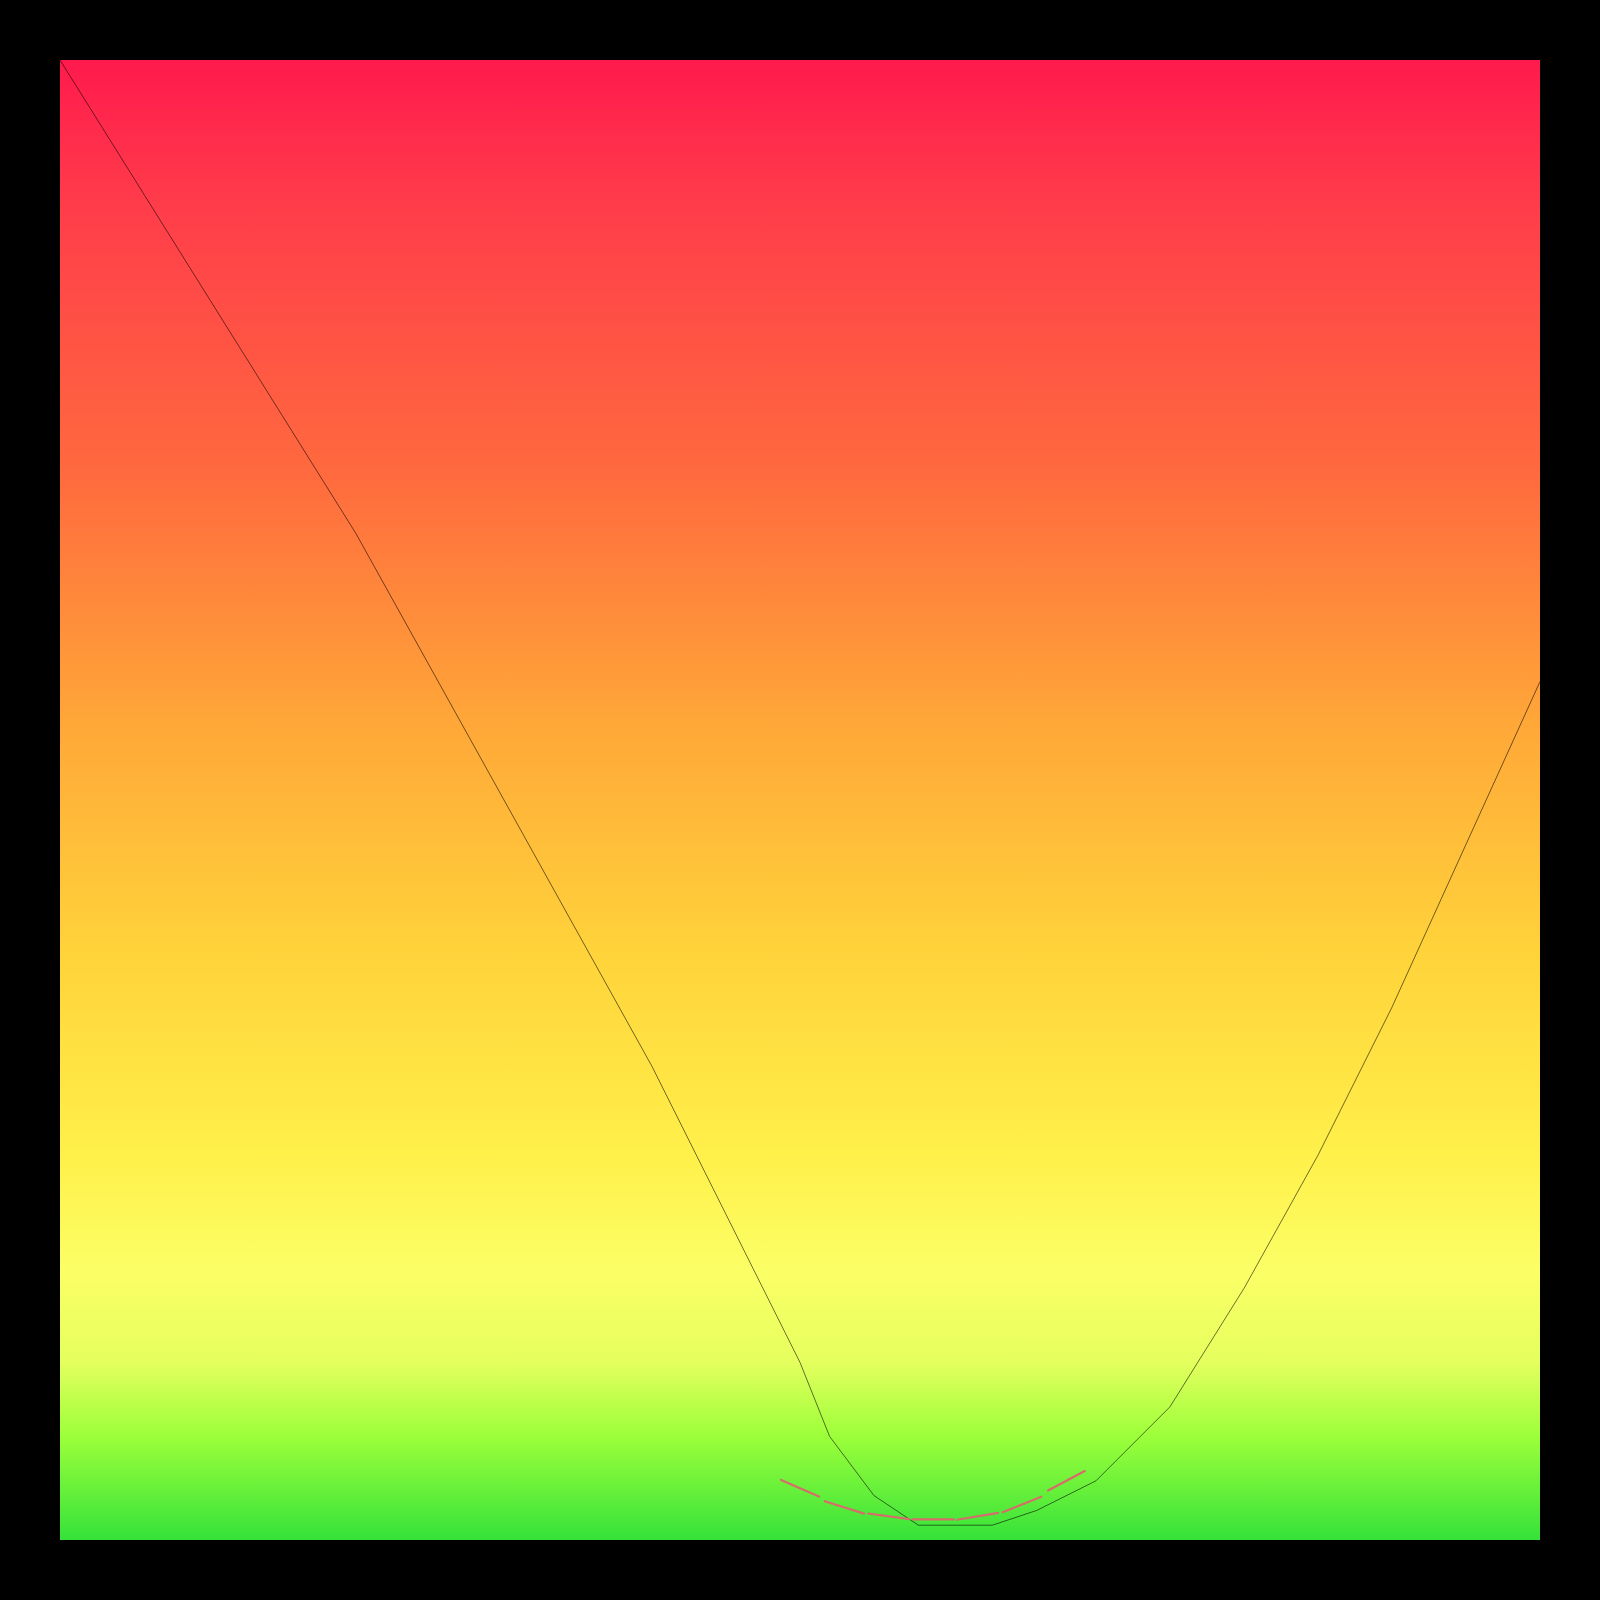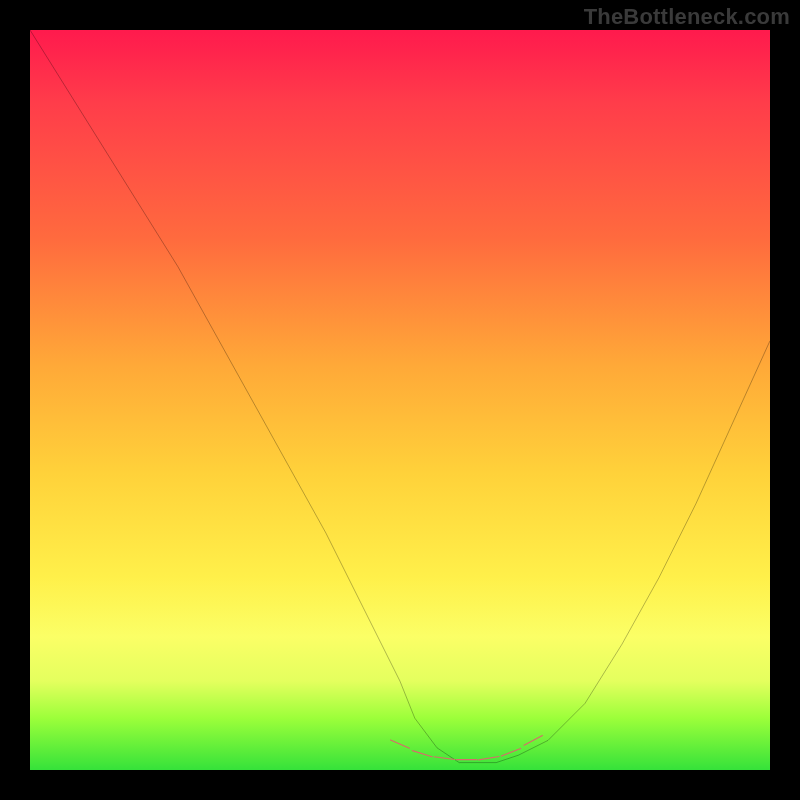--- a/index.html
+++ b/index.html
@@ -56,21 +56,20 @@
     position: absolute;
     inset: 0;
     width: 100%;
     height: 100%;
   }
 </style>
 </head>
 <body>
 
 <div class="frame">
-  <div class="watermark">TheBottleneck.com</div>
 
   <div class="plot">
     <div class="gradient-bg"></div>
 
     <svg class="curve" viewBox="0 0 100 100" preserveAspectRatio="none">
 
       <path d="M0.00 0.00 L5.00 8.00 L10.00 16.00 L15.00 24.00 L20.00 32.00 L25.00 41.00 L30.00 50.00 L35.00 59.00 L40.00 68.00 L45.00 78.00 L50.00 88.00 L52.00 93.00 L55.00 97.00 L58.00 99.00 L60.00 99.00 L63.00 99.00 L66.00 98.00 L70.00 96.00 L75.00 91.00 L80.00 83.00 L85.00 74.00 L90.00 64.00 L95.00 53.00 L100.00 42.00" fill="none" stroke="#000" stroke-width="0.28" vector-effect="non-scaling-stroke"></path>
 
       <g stroke="#d86b6b" stroke-width="1.1" stroke-linecap="round" vector-effect="non-scaling-stroke">
           <line x1="48.72" y1="95.94" x2="51.28" y2="97.06" vector-effect="non-scaling-stroke"></line>

